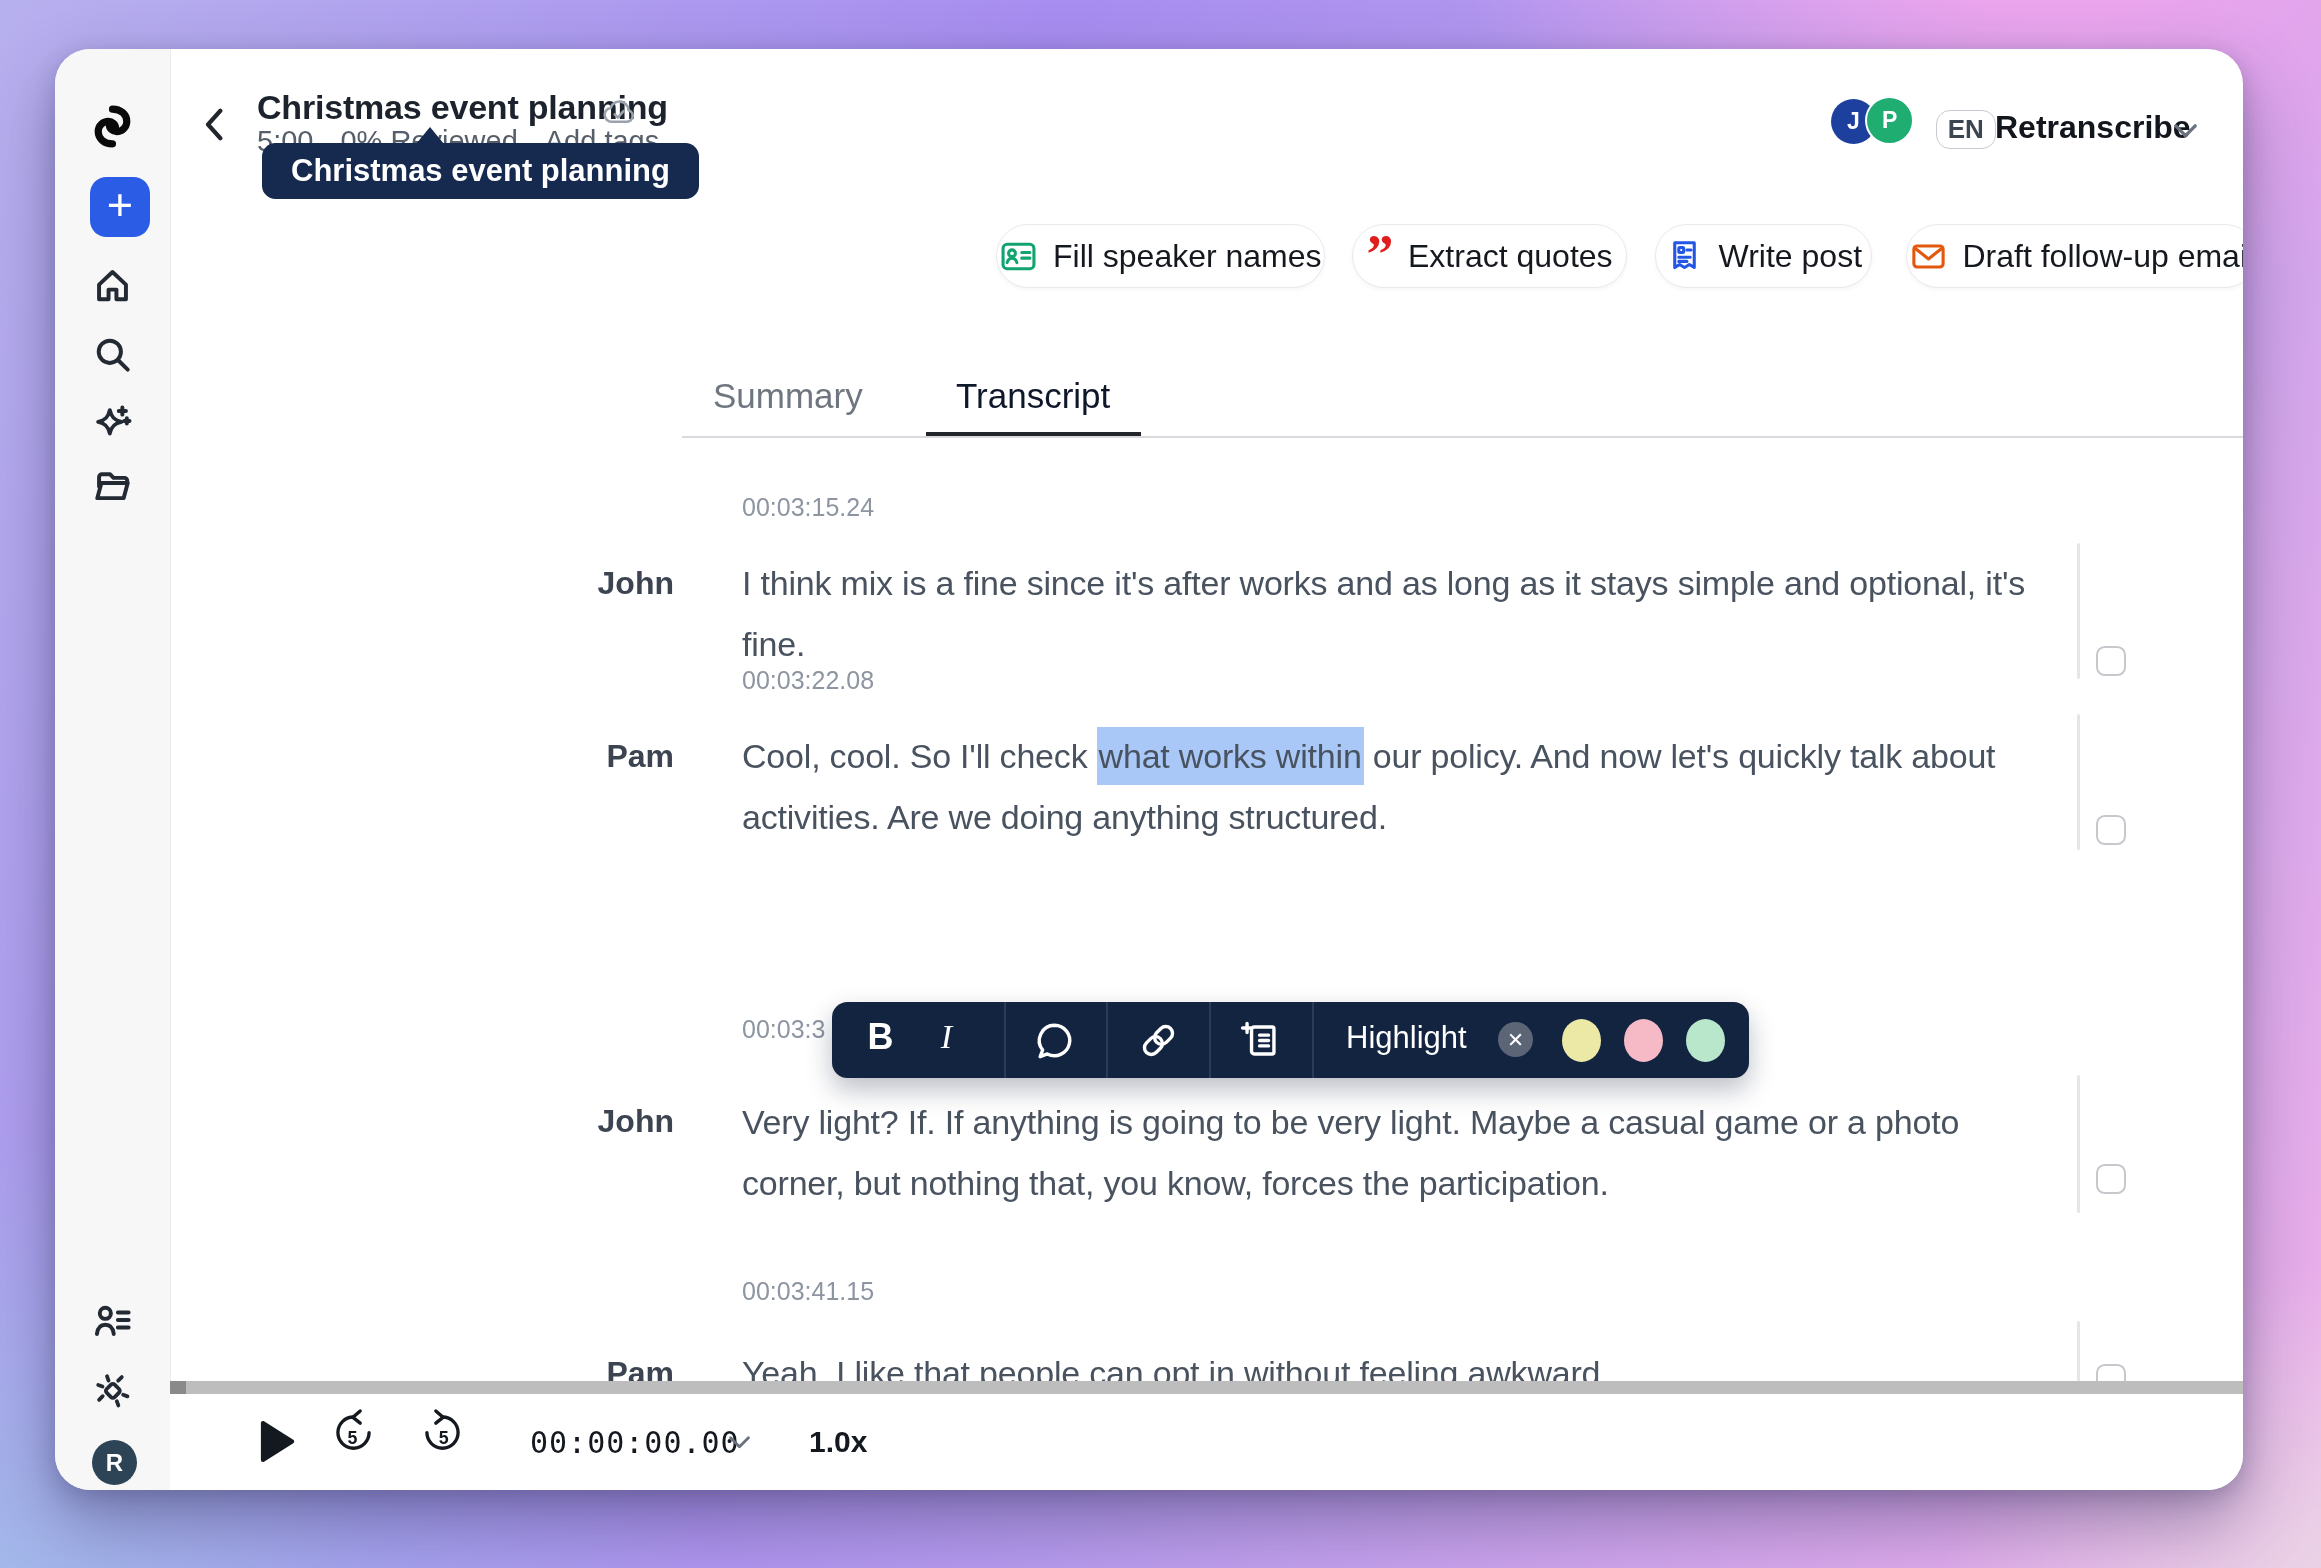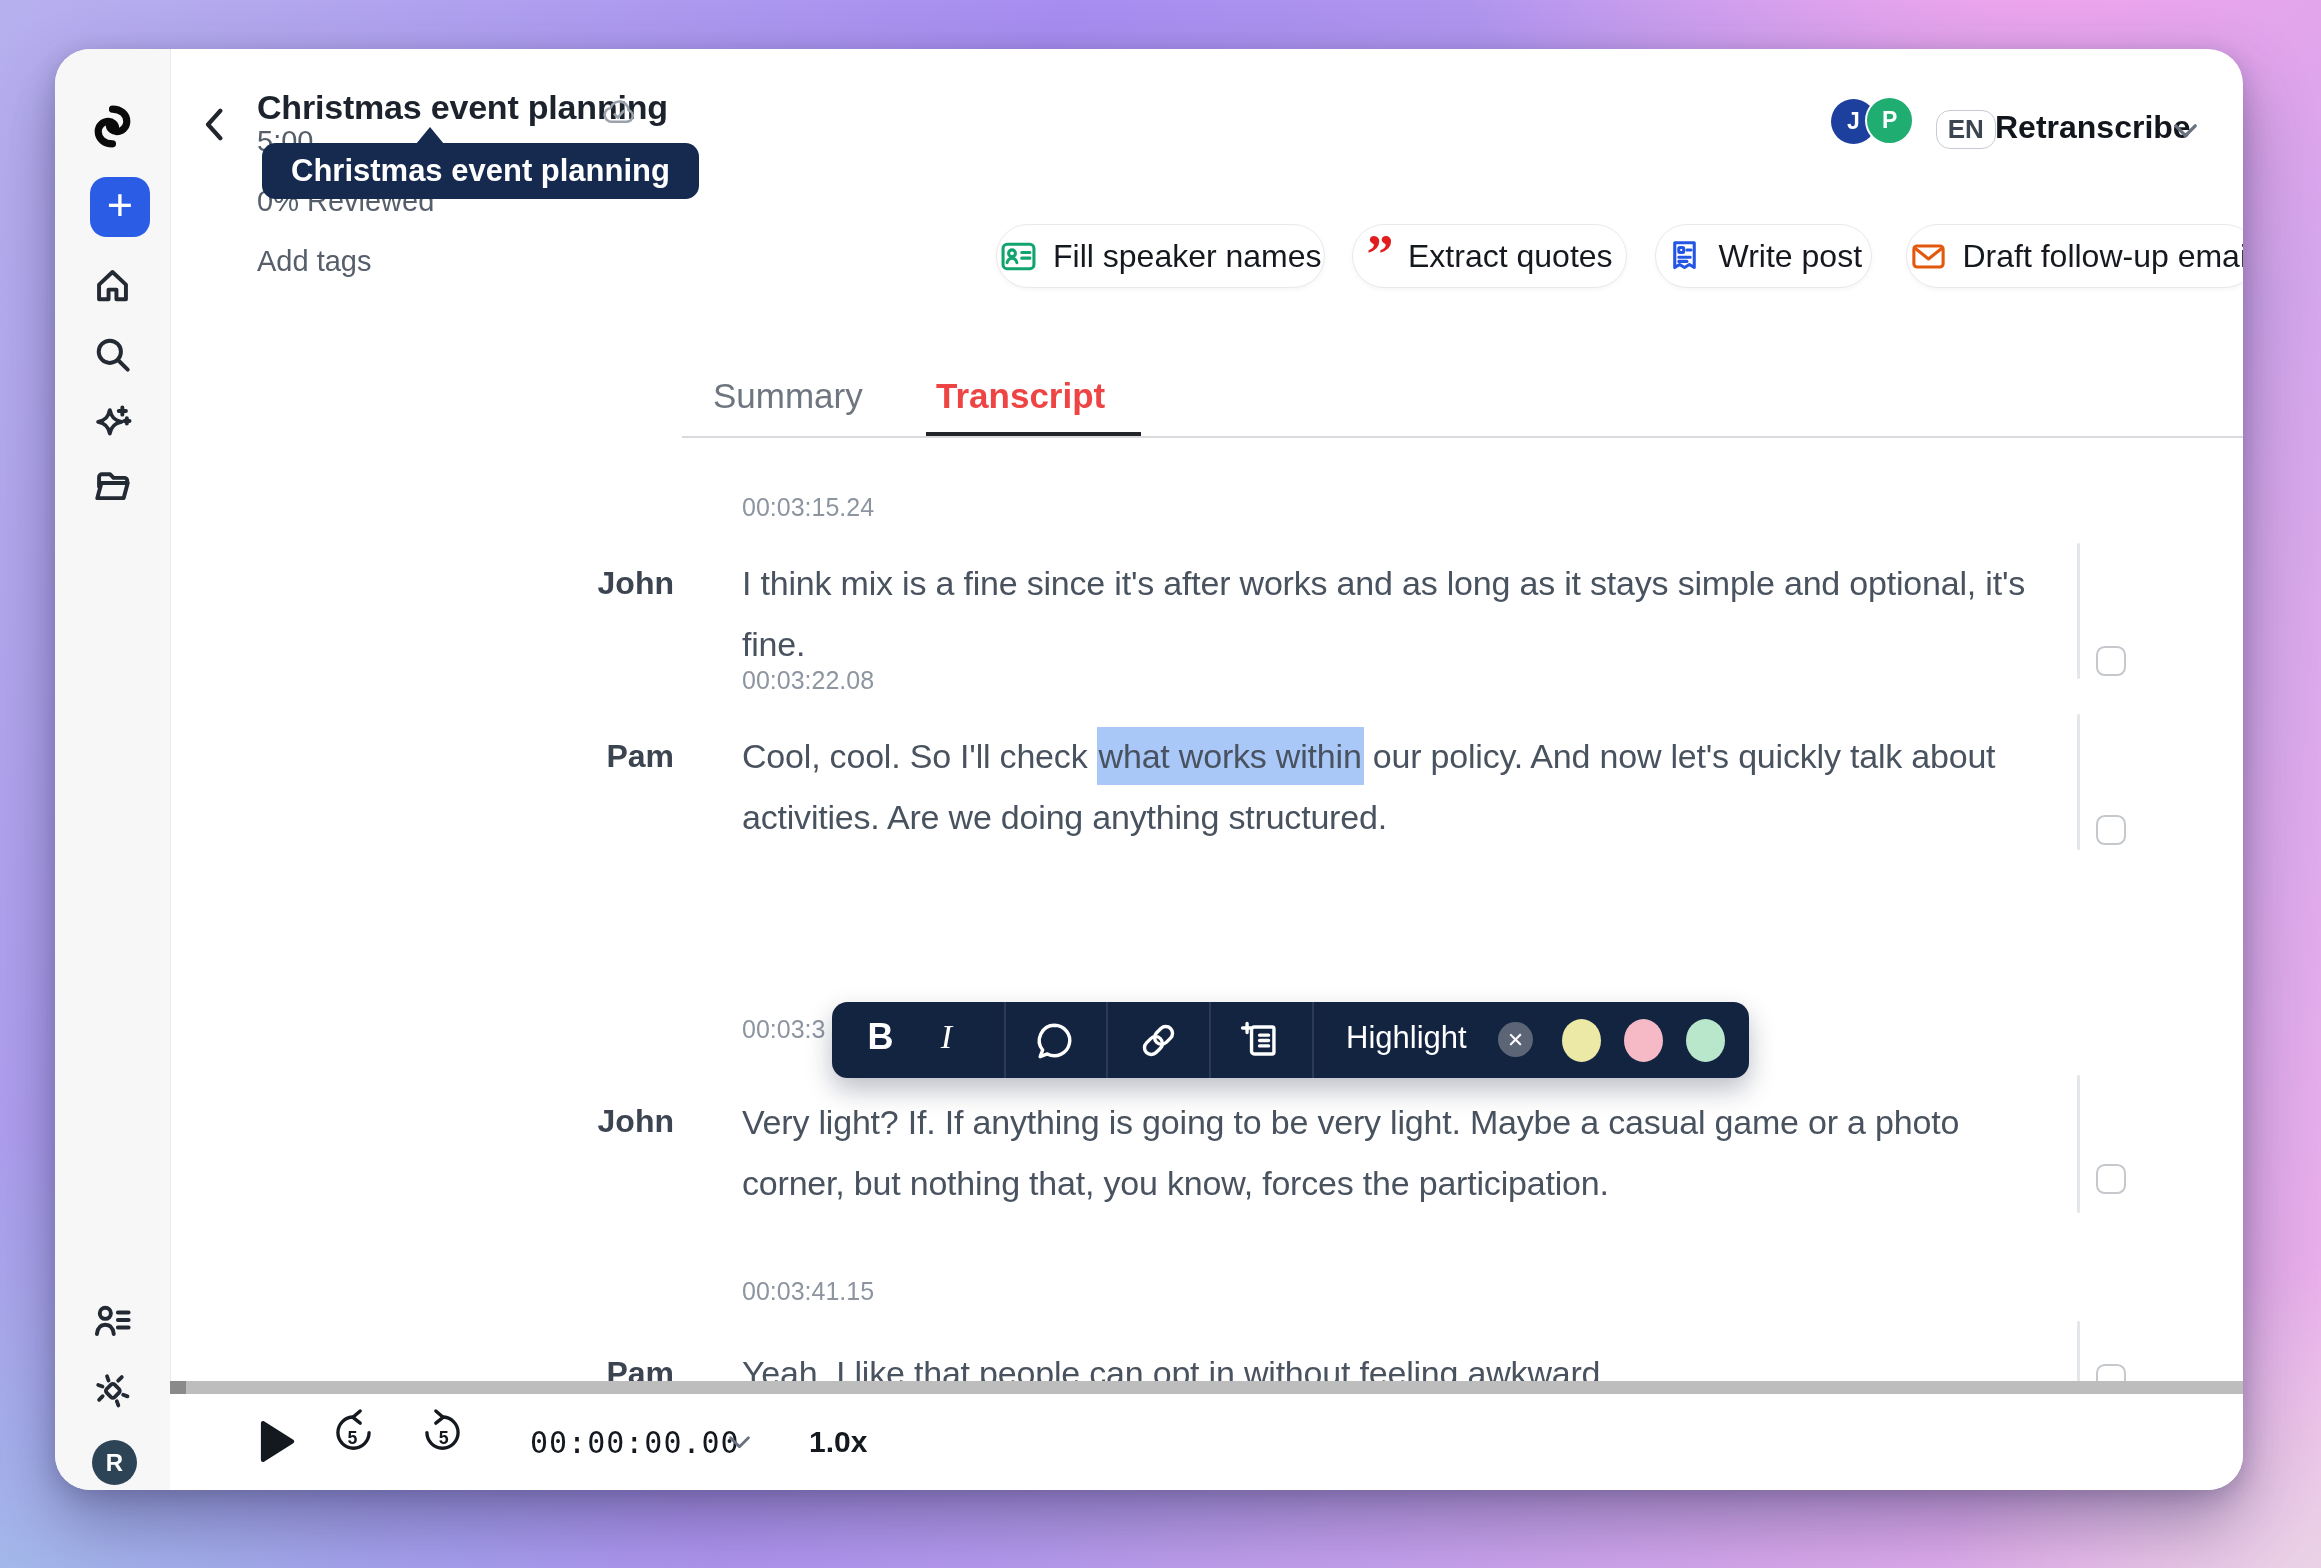--- a/index.html
+++ b/index.html
@@ -22,21 +22,21 @@
   .s-slot{position:absolute;left:0;width:115px;display:flex;justify-content:center;align-items:center;}
   svg.ic{stroke:#232a33;fill:none;stroke-width:2.2;stroke-linecap:round;stroke-linejoin:round;}
   .plusbtn{position:absolute;left:35px;top:128px;width:60px;height:60px;border-radius:16.5px;background:#2b5ce6;
     color:#fff;font-size:45px;font-weight:400;display:flex;align-items:center;justify-content:center;line-height:0;padding-bottom:3.9px;box-sizing:border-box;cursor:pointer;}
   .r-avatar{position:absolute;left:37px;top:1391px;width:45px;height:45px;border-radius:50%;background:#2d4356;
     color:#fff;font-size:24px;font-weight:700;display:flex;align-items:center;justify-content:center;}
   
   .backbtn{position:absolute;left:142px;top:56px;width:33px;height:39px;display:flex;align-items:center;justify-content:center;cursor:pointer;}
   .title{position:absolute;left:202px;top:39px;font-size:34px;font-weight:700;color:#1c232d;letter-spacing:-0.2px;}
   .cloudcheck{position:absolute;left:545px;top:45px;}
-  .subtitle{position:absolute;left:202px;top:76px;font-size:29px;color:#555e6a;display:flex;gap:27px;white-space:nowrap;flex-direction:column;}
+  .subtitle{position:absolute;left:202px;top:76px;font-size:29px;color:#555e6a;display:flex;gap:27px;white-space:nowrap;}
   .subtitle .addtags{color:#555e6a;}
   .tooltip{position:absolute;left:207px;top:94px;height:56px;padding:0 29px;background:#16294e;color:#fff;
     font-size:31px;font-weight:700;border-radius:13.6px;display:flex;align-items:center;z-index:9;white-space:nowrap;}
   .tooltip-arrow{position:absolute;left:361px;top:78px;width:0;height:0;z-index:9;
     border-left:14.6px solid transparent;border-right:14.6px solid transparent;border-bottom:17.5px solid #16294e;}
   .avatars{position:absolute;left:1776px;top:50px;height:47px;}
   .avatar{position:absolute;top:0;width:45px;height:45px;border-radius:50%;color:#fff;font-size:23px;font-weight:700;
     display:flex;align-items:center;justify-content:center;}
   .avatar.a-j{left:0;}
   .avatar.a-p{left:37px;border:2.9px solid #fff;margin:-2.9px;}
@@ -50,21 +50,21 @@
     box-sizing:border-box;box-shadow:0 1.9px 5.8px rgba(0,0,0,.04);cursor:pointer;white-space:nowrap;}
   .a1{left:622px;width:289px;}
   .a2{left:941px;width:329px;}
   .a3{left:1297px;width:275px;}
   .a4{left:1600px;width:217px;}
   .a5{left:1851px;width:351px;}
   .q-glyph{font-family:"Liberation Serif",serif;font-size:54px;line-height:29px;color:#e01e1e;font-weight:700;height:33px;display:inline-block;}
   
   .tab{position:absolute;top:327px;font-size:35px;cursor:pointer;}
   .tab-summary{left:658px;color:#6f7680;font-weight:500;}
-  .tab-transcript{left:881px;color:#ef4444;font-weight:700;}
+  .tab-transcript{left:901px;color:#0f172a;font-weight:400;}
   .tab-underline{position:absolute;left:871px;top:383px;width:215px;height:5.8px;background:#22262b;}
   .tab-line{position:absolute;left:627px;top:387px;width:1561px;height:1.9px;background:#dadade;}
   
   .entry{position:absolute;left:0;width:2188px;}
   .ts{position:absolute;left:687px;top:0;font-size:25px;color:#8d95a1;}
   .speaker{position:absolute;left:485px;width:134px;top:72px;text-align:right;font-size:32px;font-weight:700;color:#3b4450;}
   .ttext{position:absolute;left:687px;top:60px;width:1291px;font-size:34px;line-height:61px;color:#49525f;letter-spacing:-0.2px;}
   .rail{position:absolute;left:2022px;width:2.9px;background:#e3e6ea;border-radius:1.9px;}
   .cb{position:absolute;left:2041px;width:26px;height:26px;border:2.9px solid #c5c8cc;border-radius:8.7px;background:#fff;cursor:pointer;}
   .e1{top:444px;height:243px;}  .e1 .rail{top:50px;height:136px;}  .e1 .cb{top:153px;}

